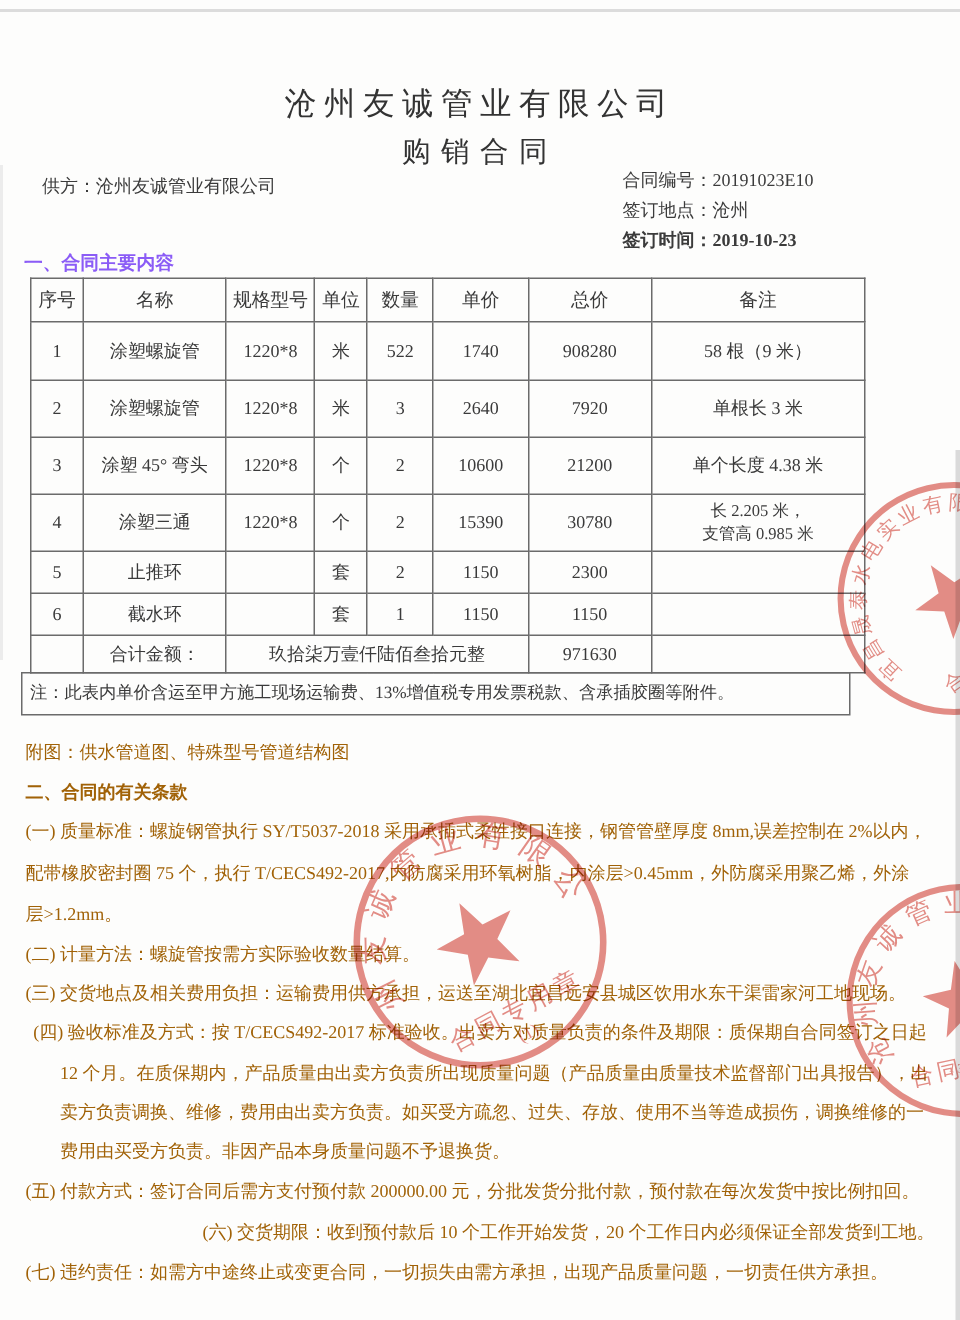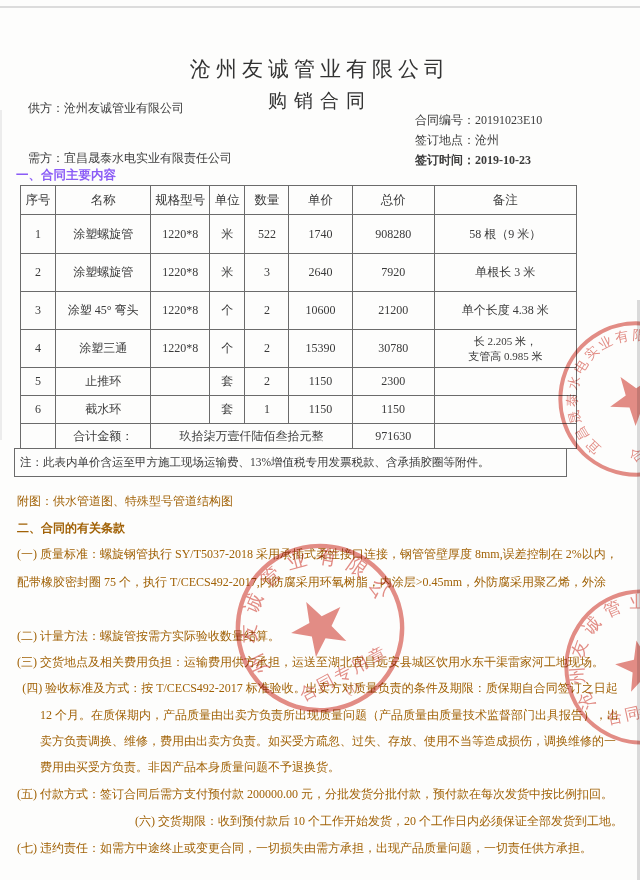--- a/index.html
+++ b/index.html
@@ -64,22 +64,21 @@
 
 <div class="page">
 
   <div class="edge-top"></div>
   <div class="edge-right"></div>
   <div class="edge-left"></div>
 
   <div class="abs title">沧州友诚管业有限公司</div>
   <div class="abs subtitle">购销合同</div>
 
-  <div class="abs meta" style="left:28px;top:100px;text-align:center;">供方：沧州友诚管业有限公司</div>
-  <div class="abs meta" style="left:28px;top:150px;">需方：宜昌晟泰水电实业有限责任公司</div>
+  <div class="abs meta" style="left:28px;top:116px;text-align:center;">供方：沧州友诚管业有限公司</div>
   <div class="abs meta" style="left:415px;top:112px;">合同编号：20191023E10</div>
   <div class="abs meta" style="left:415px;top:132px;">签订地点：沧州</div>
   <div class="abs meta" style="left:415px;top:152px;font-weight:bold;">签订时间：2019-10-23</div>
   <div class="abs heading" style="left:16px;top:167px;">一、合同主要内容</div>
 
   <table class="items">
     <colgroup>
       <col style="width:35px">
         <col style="width:95px">
         <col style="width:59px">
@@ -171,20 +170,21 @@
   </tbody>
     </table>
 
   <div class="note-box">注：此表内单价含运至甲方施工现场运输费、13%增值税专用发票税款、含承插胶圈等附件。</div>
 
   <div class="cl" style="top:494px;">附图：供水管道图、特殊型号管道结构图</div>
   <div class="cl heading" style="top:521px;">二、合同的有关条款</div>
 
   <div class="cl" style="top:547px;">(一) 质量标准：螺旋钢管执行 SY/T5037-2018 采用承插式柔性接口连接，钢管管壁厚度 8mm,误差控制在 2%以内，</div>
   <div class="cl" style="top:575px;">配带橡胶密封圈 75 个，执行 T/CECS492-2017,内防腐采用环氧树脂，内涂层&gt;0.45mm，外防腐采用聚乙烯，外涂</div>
+  <div class="cl" style="top:602px;">层&gt;1.2mm。</div>
   <div class="cl" style="top:629px;">(二) 计量方法：螺旋管按需方实际验收数量结算。</div>
   <div class="cl" style="top:655px;">(三) 交货地点及相关费用负担：运输费用供方承担，运送至湖北宜昌远安县城区饮用水东干渠雷家河工地现场。</div>
   <div class="cl" style="top:681px;text-align:center;">(四) 验收标准及方式：按 T/CECS492-2017 标准验收。出卖方对质量负责的条件及期限：质保期自合同签订之日起</div>
   <div class="cl indent" style="top:708px;">12 个月。在质保期内，产品质量由出卖方负责所出现质量问题（产品质量由质量技术监督部门出具报告），出</div>
   <div class="cl indent" style="top:734px;">卖方负责调换、维修，费用由出卖方负责。如买受方疏忽、过失、存放、使用不当等造成损伤，调换维修的一</div>
   <div class="cl indent" style="top:760px;">费用由买受方负责。非因产品本身质量问题不予退换货。</div>
   <div class="cl" style="top:787px;">(五) 付款方式：签订合同后需方支付预付款 200000.00 元，分批发货分批付款，预付款在每次发货中按比例扣回。</div>
   <div class="cl" style="top:814px;text-align:right;">(六) 交货期限：收到预付款后 10 个工作开始发货，20 个工作日内必须保证全部发货到工地。</div>
   <div class="cl" style="top:841px;">(七) 违约责任：如需方中途终止或变更合同，一切损失由需方承担，出现产品质量问题，一切责任供方承担。</div>
 

